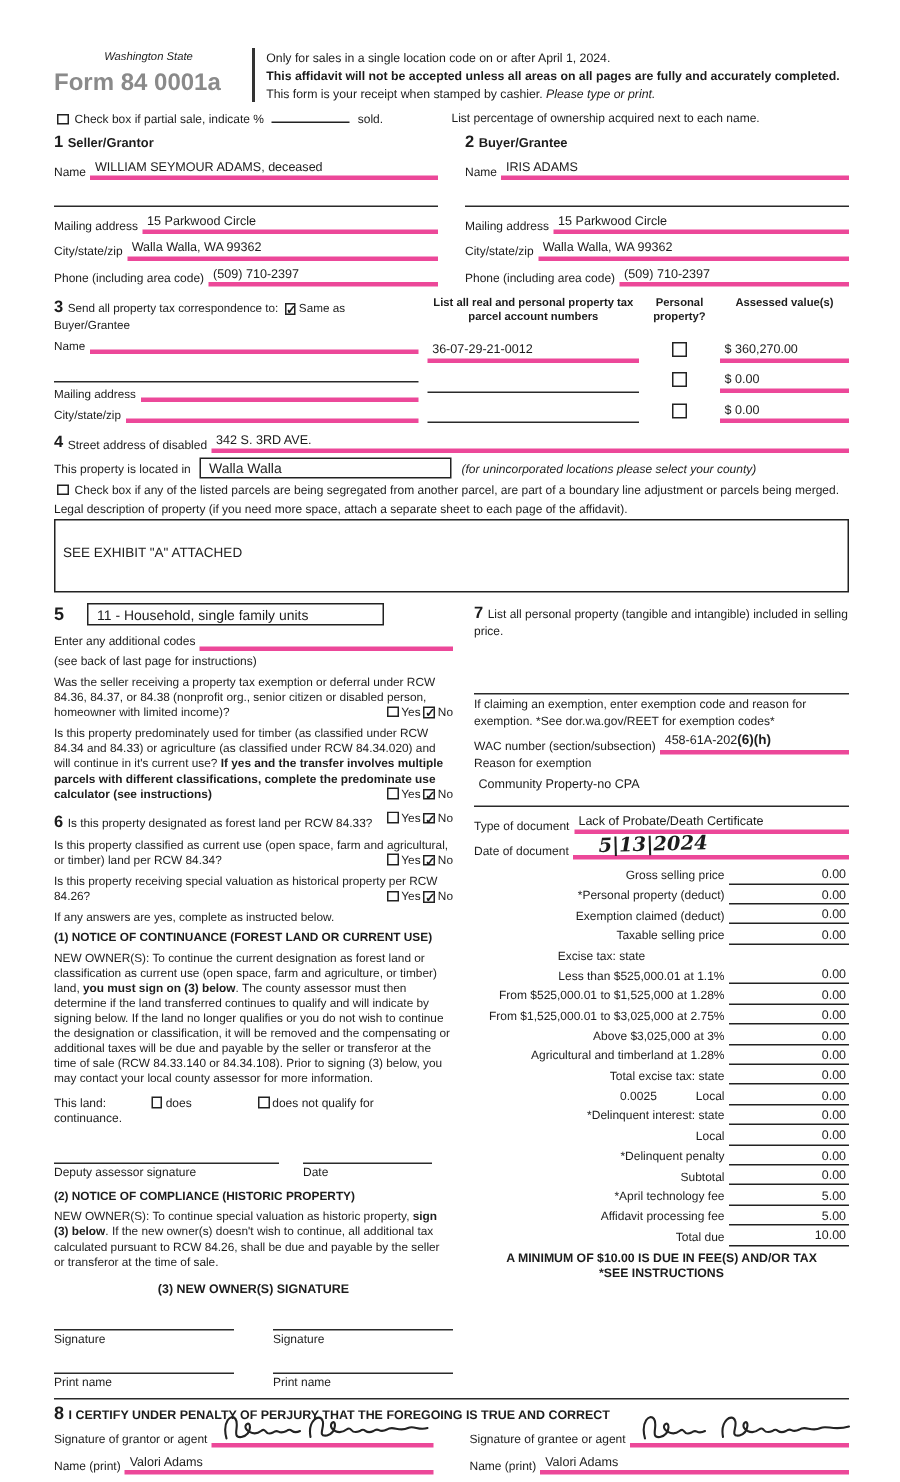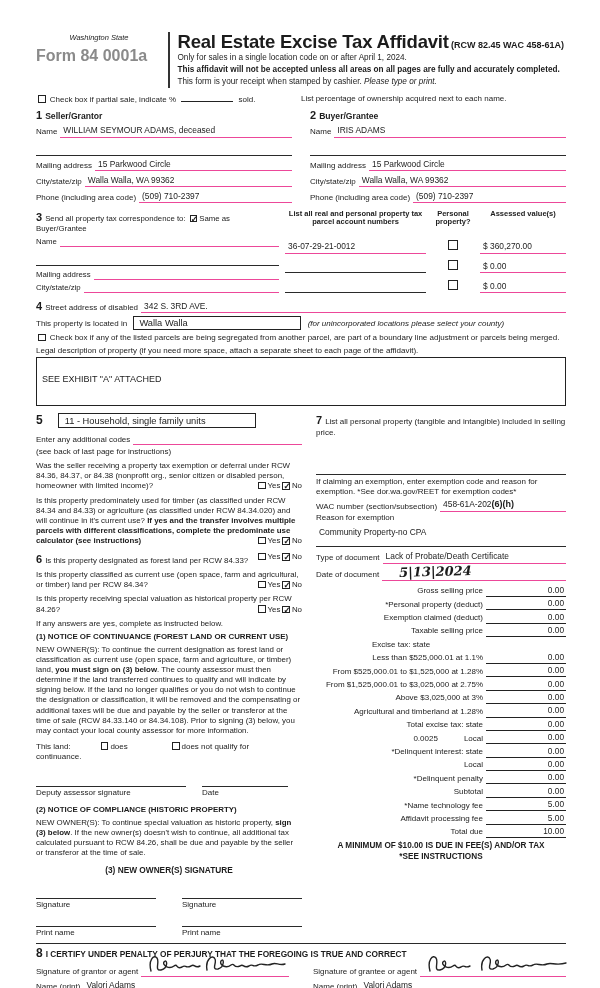--- a/index.html
+++ b/index.html
@@ -21,21 +21,21 @@
   .dept3 { font-style: italic; font-size: 7.5px; text-align: center; margin-top: 1px; }
   .form-no { color: #8a8a8a; font-weight: bold; font-size: 16px; margin-top: 3px; }
   .vrule { width: 1.5px; background: #333; margin: 0 8px 0 6px; }
   .title { font-size: 18.5px; font-weight: bold; line-height: 1.05; letter-spacing: -0.2px; display:inline; }
   .title-suffix { font-size: 9px; font-weight: bold; }
   .sub { font-size: 8.2px; margin-top: 1.5px; }
   
   .row { display: flex; }
   .field { display: flex; align-items: flex-end; margin-top: 3.5px; }
   .lbl { white-space: nowrap; padding-right: 3px; text-align: right; }
-  .val { flex: 1; border-bottom: 1px solid #ec4899; padding: 0 3px 0.5px; min-height: 10px; font-size: 8.4px; }
+  .val { flex: 1; border-bottom: 3px solid #ec4899; padding: 0 3px 0.5px; min-height: 10px; font-size: 8.4px; }
   .blankline { border-bottom: 1px solid #2a2a2a; height: 11px; }
   .cb { display: inline-block; width: 7.5px; height: 7.5px; border: 1px solid #222; vertical-align: -1px;
         font-size: 8.5px; line-height: 7px; text-align: center; font-weight: bold; margin: 0 2px; background:#fff; }
   .cb-lg { width: 10px; height: 10px; }
   .secnum { font-weight: bold; font-size: 11px; padding-right: 3px; }
   .yn { white-space: nowrap; }
   .hline { border-top: 1px solid #2a2a2a; }
   .hand { font-family: "DejaVu Serif", serif; font-style: italic; font-weight: bold; font-size: 11.5px;
           display: inline-block; transform: rotate(-1.5deg); line-height: 1; }
   
@@ -87,24 +87,20 @@
 
 <div class="page">
 
   <div class="hdr">
     <div class="logo-block">
       <div class="dept3">Washington State</div>
       <div class="form-no">Form 84 0001a</div>
     </div>
     <div class="vrule"></div>
     <div class="title-block">
-      <div>
-        <span class="title">Real Estate Excise Tax Affidavit</span>
-        <span class="title-suffix">(RCW 82.45 WAC 458-61A)</span>
-      </div>
       <div class="sub">Only for sales in a single location code on or after April 1, 2024.</div>
       <div class="sub b">This affidavit will not be accepted unless all areas on all pages are fully and accurately completed.</div>
       <div class="sub"><span>This form is your receipt when stamped by cashier. </span><span class="i">Please type or print.</span></div>
     </div>
   </div>
 
   <div class="row partial">
     <div class="left">
       <span class="cb"></span>
       <span>Check box if partial sale, indicate %</span>
@@ -381,21 +377,21 @@
           </div>
         <div class="mrow">
             <span class="mlabel">*Delinquent penalty</span>
             <span class="mfill"><span>0.00</span></span>
           </div>
         <div class="mrow">
             <span class="mlabel">Subtotal</span>
             <span class="mfill"><span>0.00</span></span>
           </div>
         <div class="mrow">
-            <span class="mlabel">*Name technology fee</span>
+            <span class="mlabel">*April technology fee</span>
             <span class="mfill"><span>5.00</span></span>
           </div>
         <div class="mrow">
             <span class="mlabel">Affidavit processing fee</span>
             <span class="mfill"><span>5.00</span></span>
           </div>
         <div class="mrow">
             <span class="mlabel">Total due</span>
             <span class="mfill"><span>10.00</span></span>
           </div>

